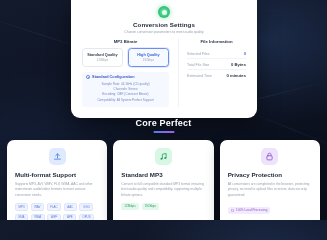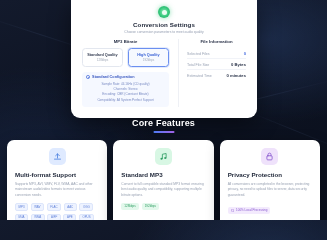--- a/index.html
+++ b/index.html
@@ -212,21 +212,21 @@
       </div>
       <div class="info-row">
         <span class="info-label">Estimated Time</span>
         <span class="info-value">0 minutes</span>
       </div>
     </div>
 
   </div>
 </div>
 
-<div class="section-title">Core Features</div>
+<div class="section-title">Core Perfect</div>
 <div class="title-rule"></div>
 
 <div class="cards">
 
   <div class="feature-card">
     <div class="feat-icon icon-blue">
       <svg width="9" height="9" viewBox="0 0 24 24" fill="none" stroke="#4a7fe0" stroke-width="2.2" stroke-linecap="round" stroke-linejoin="round">
         <path d="M12 16V5"></path>
           <path d="M7 10l5-5 5 5"></path>
           <path d="M4 19h16"></path>

